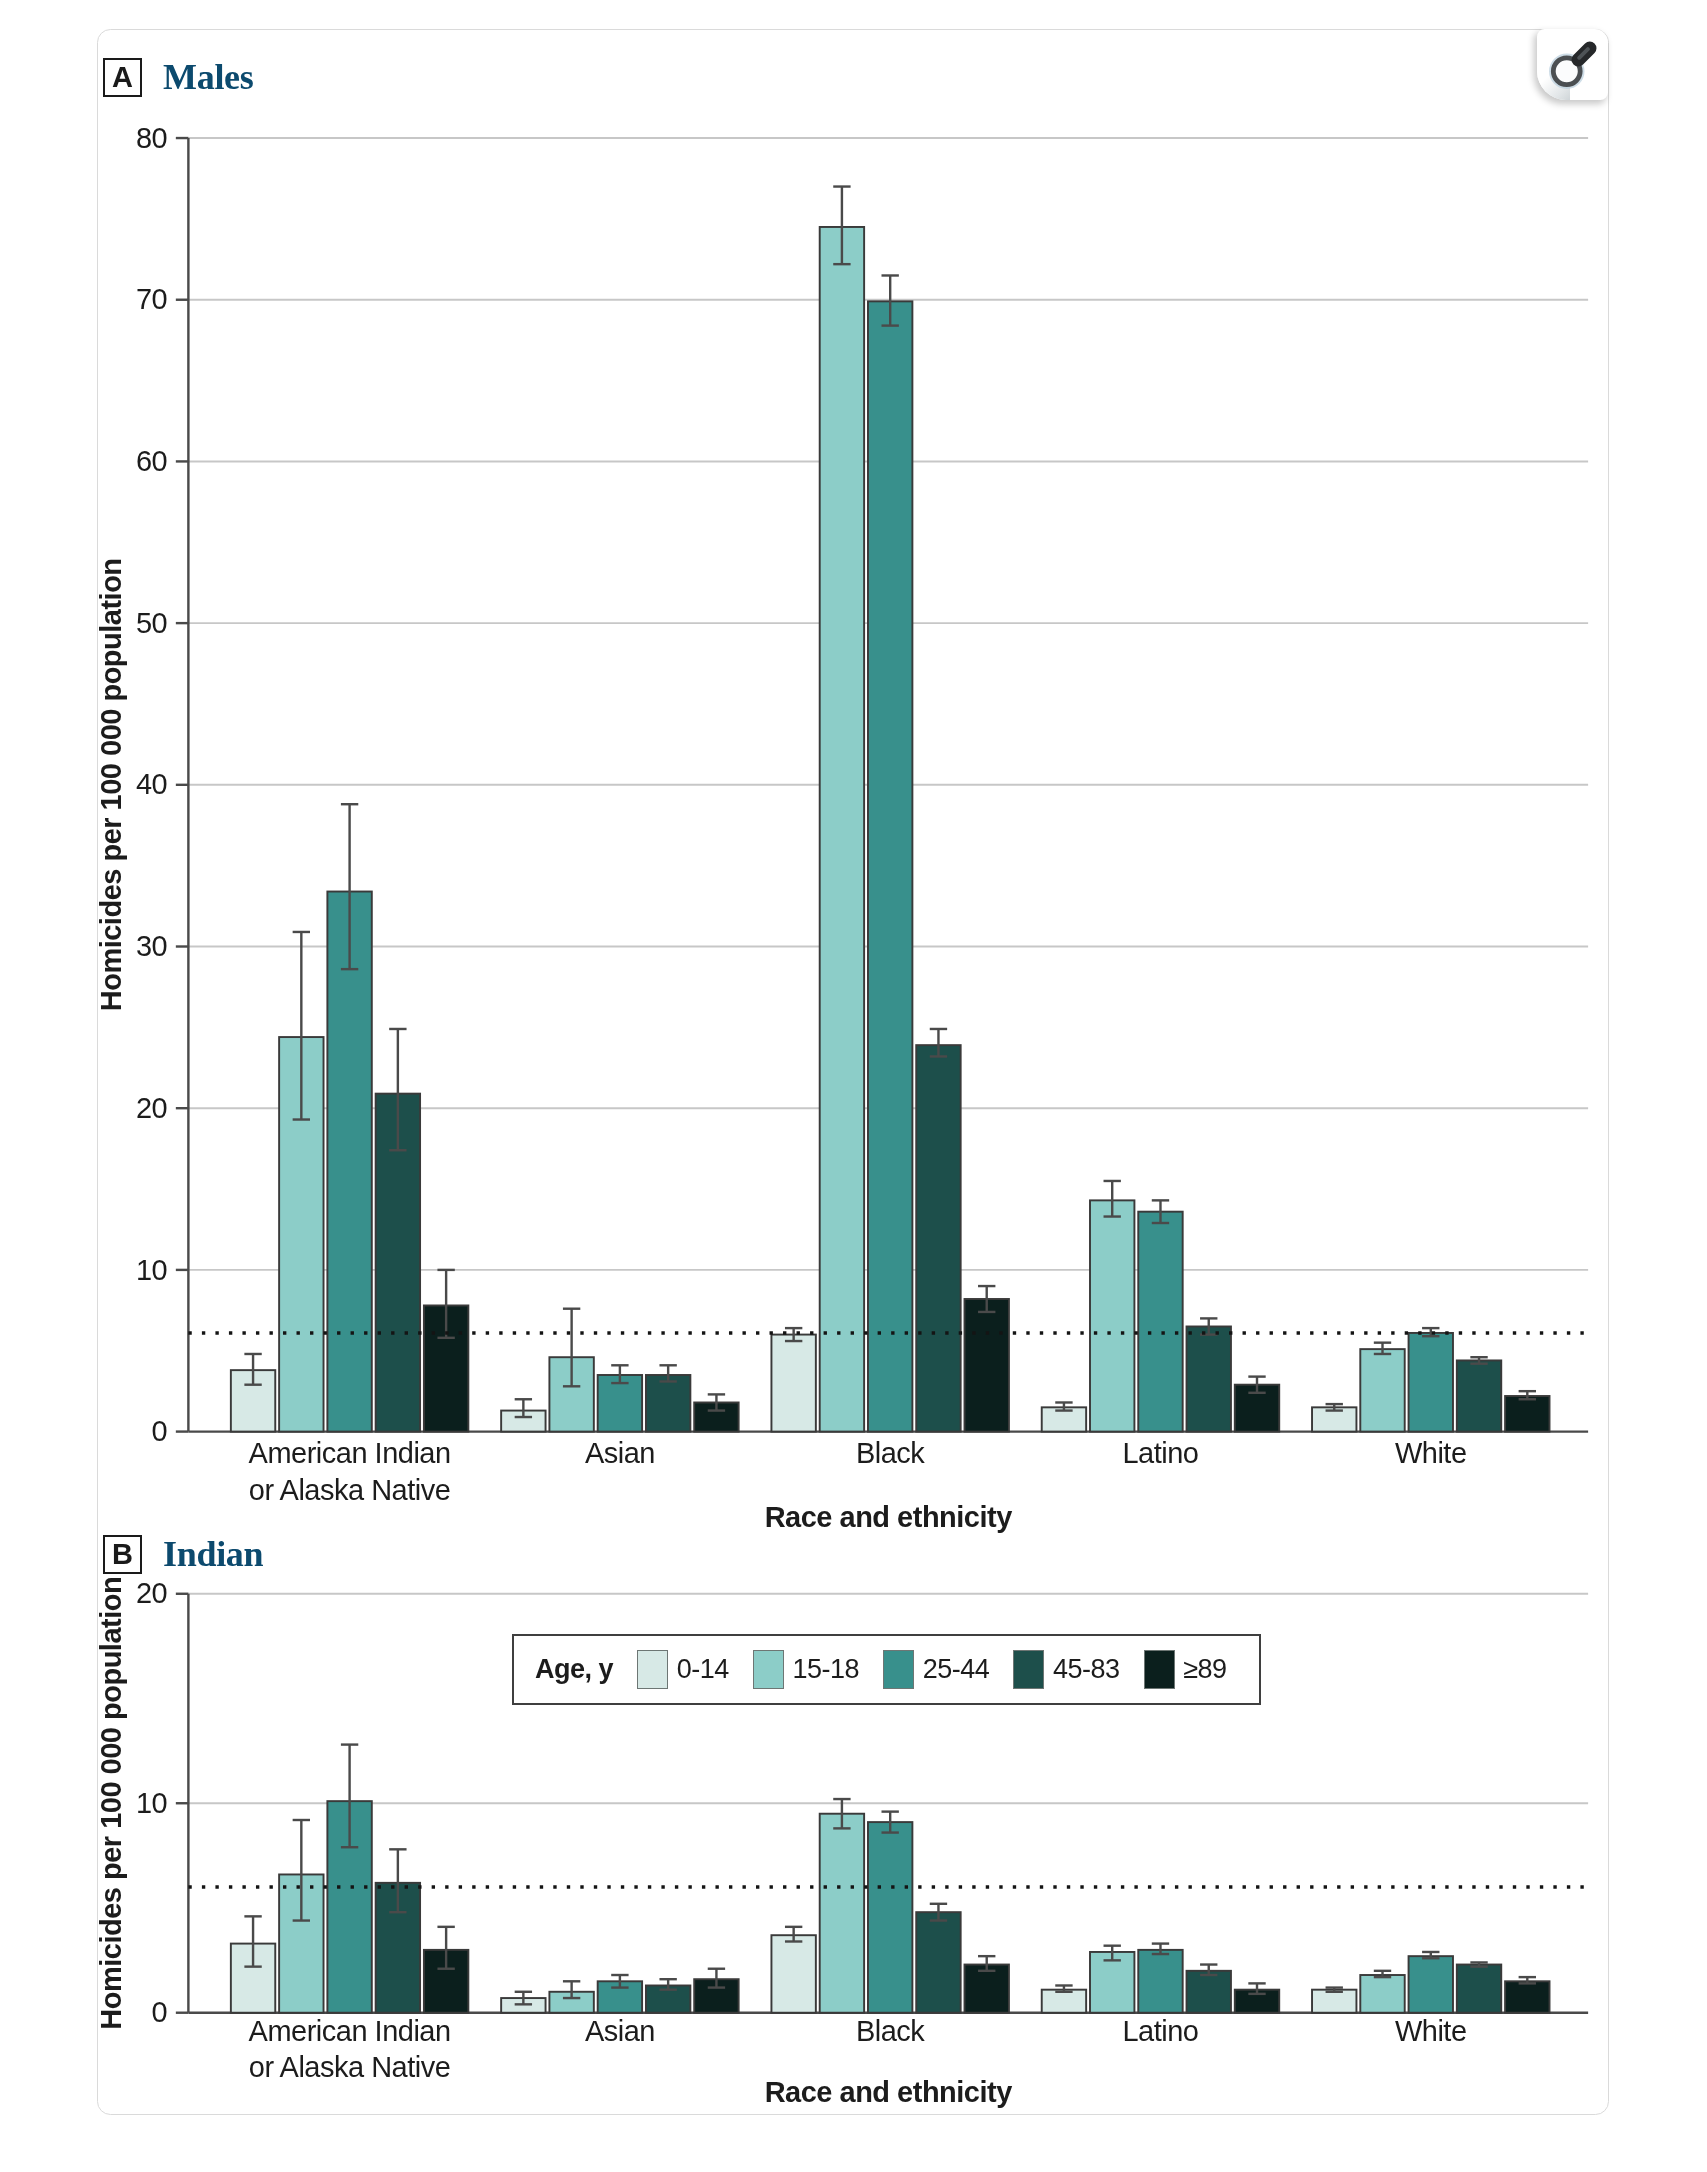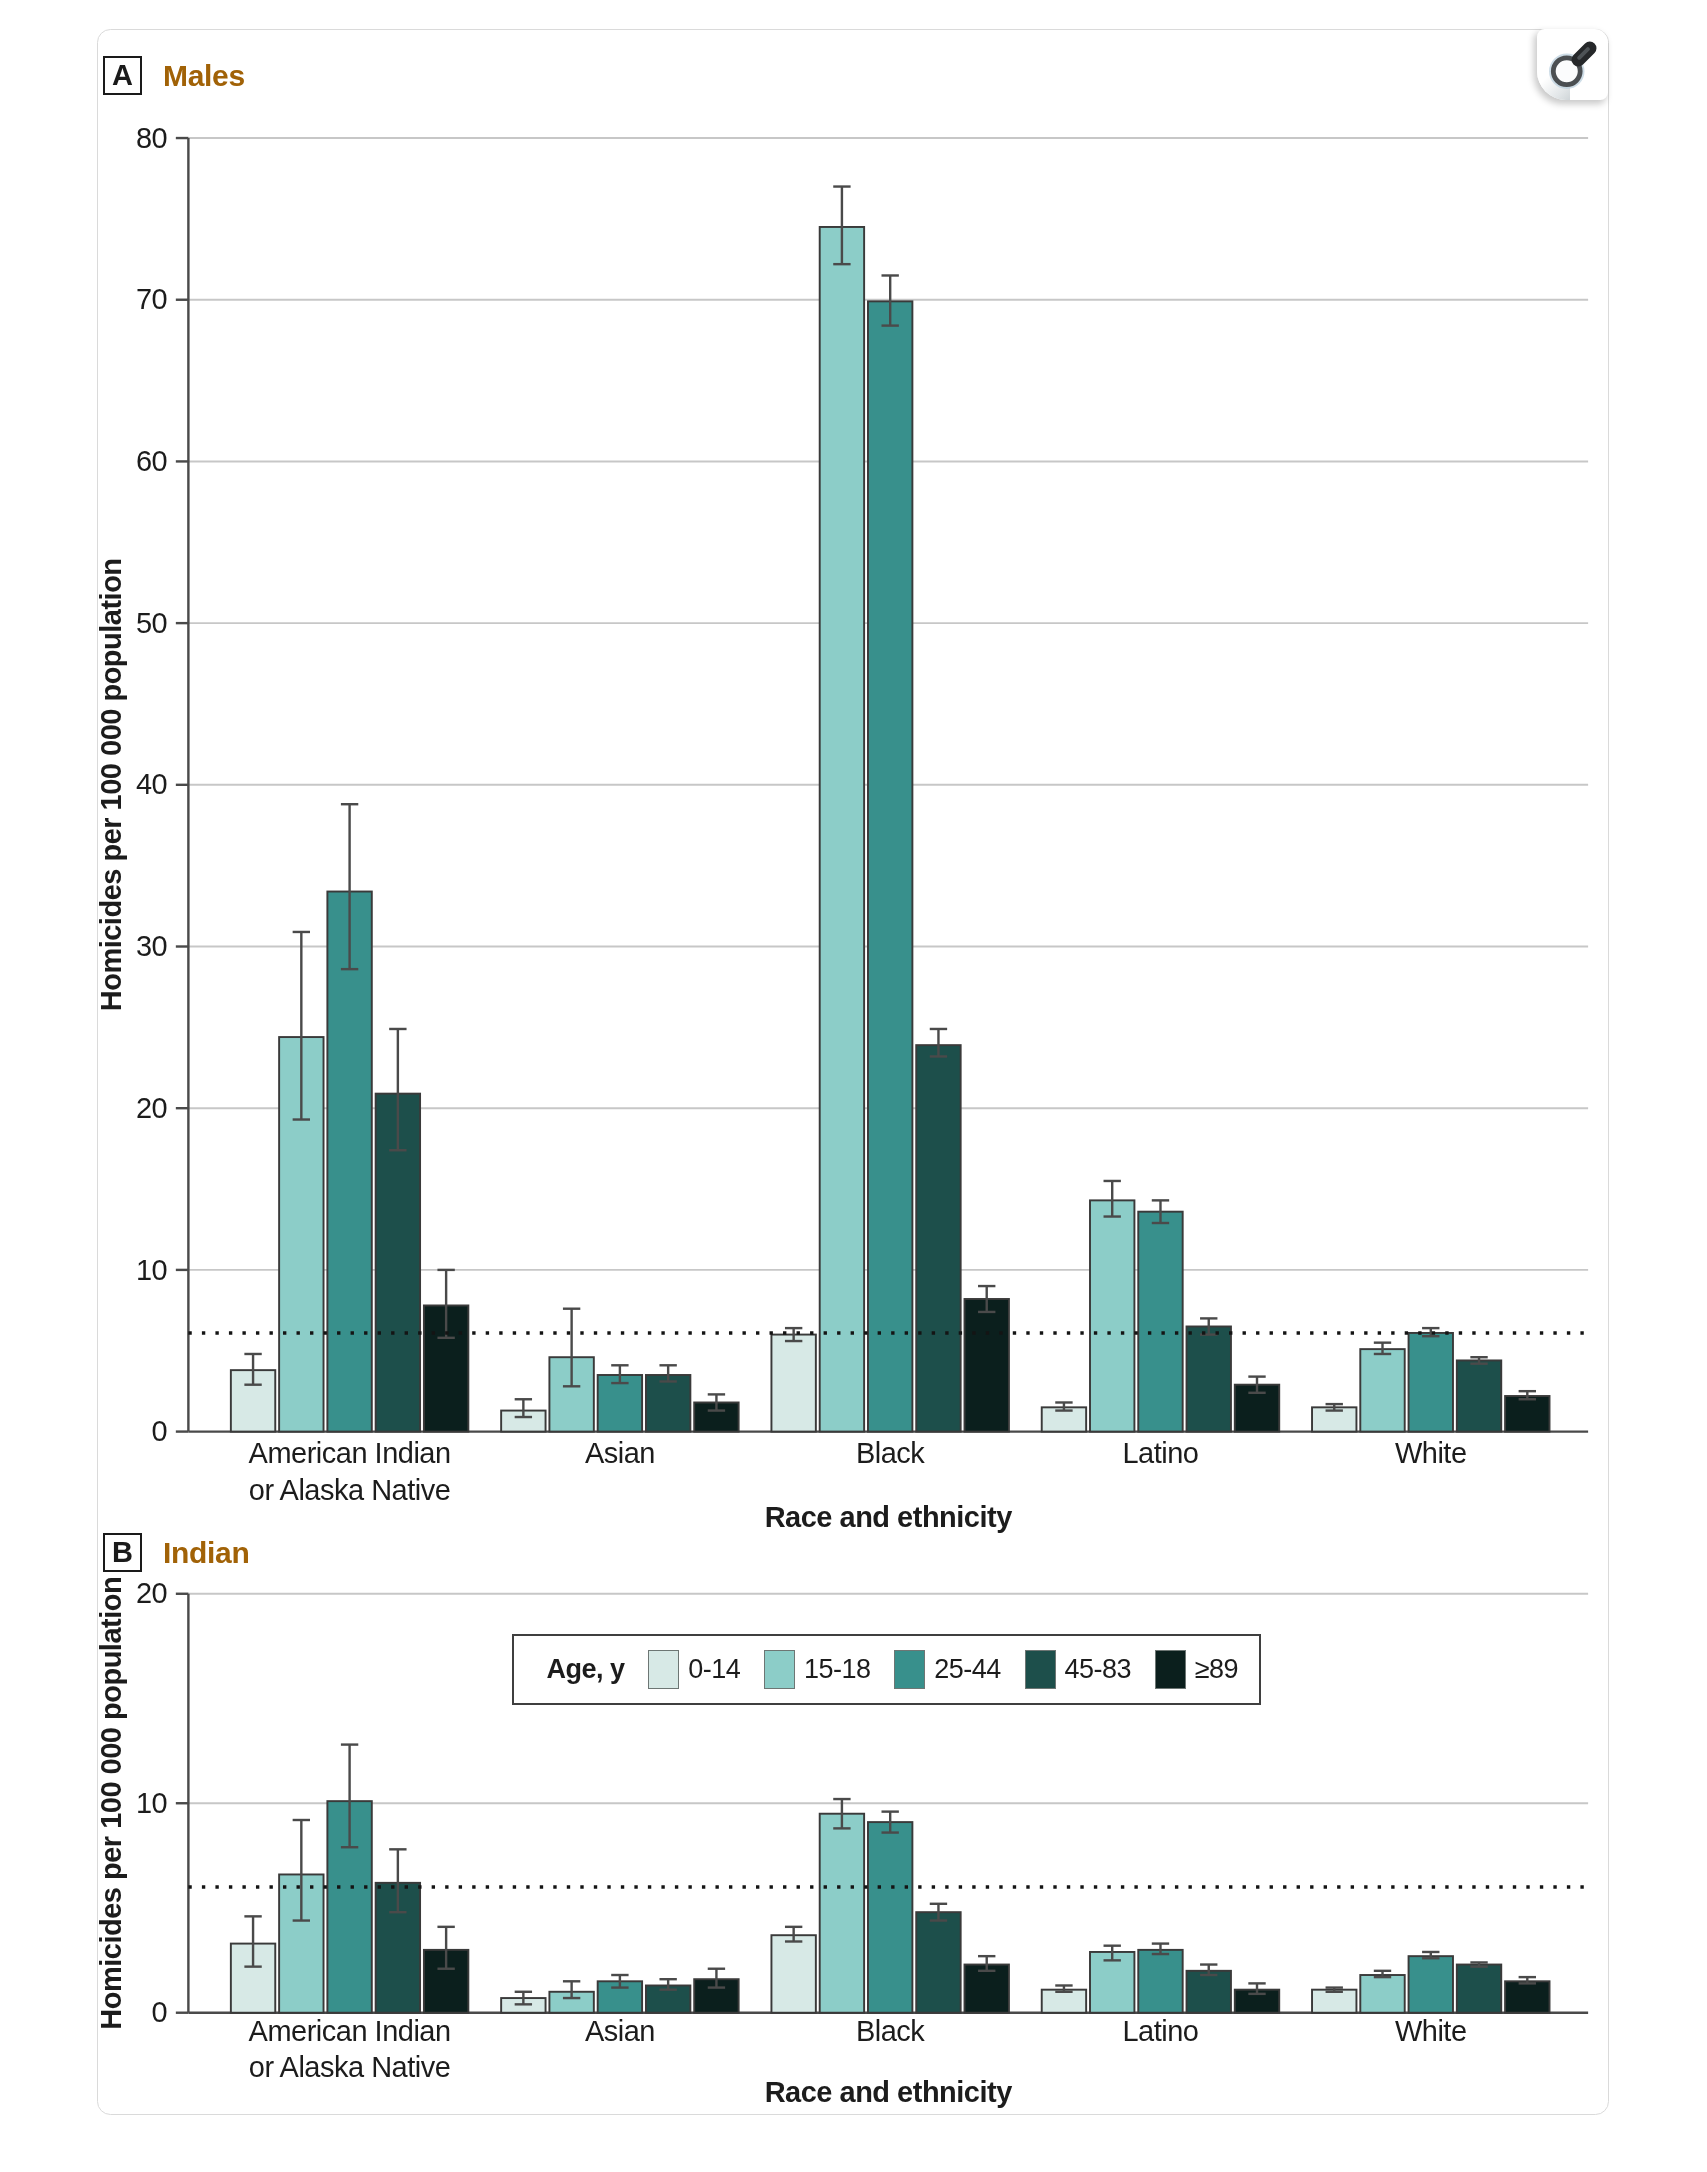--- a/index.html
+++ b/index.html
@@ -2,24 +2,24 @@
 <html><head>
 <meta charset="utf-8">
 <style>
   html,body{margin:0;padding:0;background:#ffffff;}
   body{width:1707px;height:2172px;position:relative;font-family:"Liberation Sans","DejaVu Sans",sans-serif;color:#1c1c1c;}
   .page{position:absolute;inset:0;background:#ffffff;}
   .card{position:absolute;left:97px;top:29px;width:1512px;height:2086px;background:#ffffff;border:1.9px solid #dadada;border-radius:13.5px;box-sizing:border-box;}
   #chart-svg{position:absolute;left:0;top:0;width:1707px;height:2172px;}
   .panel-header{position:absolute;display:flex;align-items:center;gap:21px;}
   .panel-letter{display:flex;align-items:center;justify-content:center;width:39px;height:39px;border:2.9px solid #1a1a1a;background:#fff;font-weight:bold;font-size:29px;color:#1a1a1a;box-sizing:border-box;}
-  .panel-title{font-weight:bold;font-size:30px;color:#a16207;letter-spacing:-0.3px;}
+  .panel-title{font-weight:bold;font-size:36px;color:#0c4a6e;letter-spacing:-0.3px;font-family:Liberation Serif, serif;}
   #header-a{left:103px;top:56px;}
   #header-b{left:103px;top:1533px;}
-  .legend{position:absolute;left:512px;top:1634px;width:749px;height:71px;background:#ffffff;border:2.4px solid #3f3f3f;box-sizing:border-box;display:flex;align-items:center;justify-content:flex-end;padding:0 21px;z-index:3;}
+  .legend{position:absolute;left:512px;top:1634px;width:749px;height:71px;background:#ffffff;border:2.4px solid #3f3f3f;box-sizing:border-box;display:flex;align-items:center;justify-content:flex-start;padding:0 21px;z-index:3;}
   .legend-title{font-weight:bold;font-size:27px;letter-spacing:-0.5px;white-space:nowrap;}
   .legend-entry{display:flex;align-items:center;gap:8.7px;white-space:nowrap;margin-left:24px;}
   .legend-swatch{width:31px;height:39px;border:1.9px solid #6d7674;box-sizing:border-box;display:inline-block;}
   .legend-label{font-size:27px;letter-spacing:-0.5px;}
   .zoom-btn{position:absolute;left:1537px;top:29px;width:71px;height:71px;background:#ffffff;border-radius:7.7px 13.5px 7.7px 29px;box-shadow:-2.9px 3.9px 7.7px rgba(0,0,0,0.22);z-index:4;cursor:pointer;}
   .zoom-btn::before{content:"";position:absolute;left:0;bottom:0;width:33px;height:33px;border-radius:0 0 0 29px;background:linear-gradient(135deg,#ffffff 30%,#e2e6e8 75%,#cfd5d8 100%);}
   .zoom-btn svg{position:absolute;inset:0;}
 </style>
 </head>
 <body>

